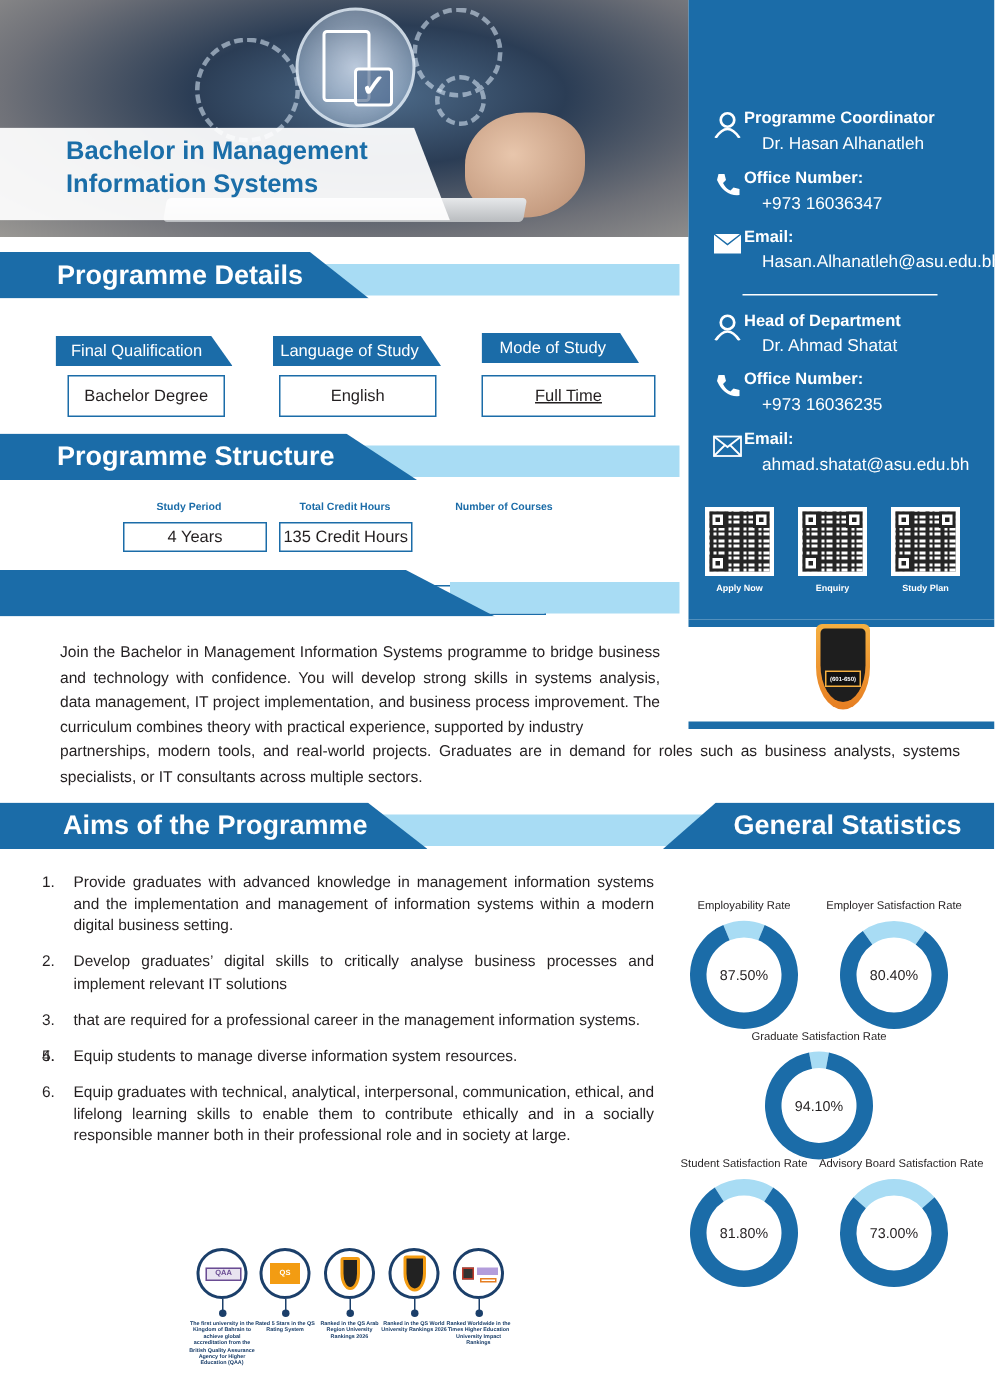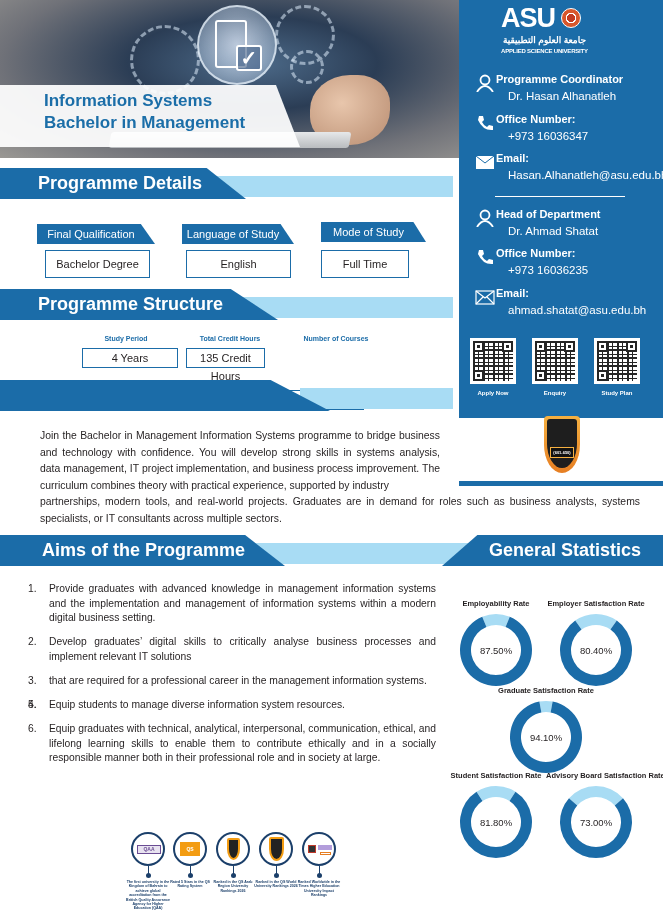--- a/index.html
+++ b/index.html
@@ -61,21 +61,21 @@
   .shield .in { position: absolute; left: 3px; top: 3px; right: 3px; bottom: 5px; background: #1e1e1e; border-radius: 3px 3px 50% 50%; }
   .shield .rng { position: absolute; left: 6px; top: 31px; width: 24px; height: 11px; background: #111; border: 1px solid #f5b041; color:#fff; font-size: 4px; text-align:center; line-height: 9px; font-weight:bold;}
 
   
   .aims { position: absolute; left: 28px; top: 582px; width: 408px; font-size: 10.3px; line-height: 14.6px; }
   .aim { position: relative; padding-left: 21px; margin-bottom: 9.5px; text-align: justify; }
   .aim .num { position: absolute; left: 0; top: 0; }
 
   
   .donut-wrap { position: absolute; width: 100px; }
-  .donut-title { font-size: 7.5px; font-weight: bold; text-align: center; white-space: nowrap; }
+  .donut-title { font-size: 7.5px; font-weight: normal; text-align: center; white-space: nowrap; }
   .donut { display: block; margin: 4px auto 0; }
 
   
   .acc { position: absolute; top: 832px; width: 36px; text-align: center; }
   .acc .circ { width: 34px; height: 34px; border-radius: 50%; border: 2px solid #1b3f6a; background: #fff; margin: 0 auto; position: relative; overflow: hidden; }
   .acc .stem { width: 1px; height: 10px; background: #1b3f6a; margin: 0 auto; position: relative; }
   .acc .stem::after { content: ""; position: absolute; left: -2px; bottom: -2px; width: 5px; height: 5px; border-radius: 50%; background: #1b3f6a; }
   .acc .cap { font-size: 3.6px; font-weight: bold; line-height: 4.4px; color: #1b3f6a; margin-top: 4px; width: 44px; margin-left: -4px; }
 </style>
 </head>
@@ -86,32 +86,26 @@
   <div class="gear" style="left:275px;top:5px;width:60px;height:60px;"></div>
   <div class="gear" style="left:290px;top:50px;width:34px;height:34px;"></div>
   <div class="clip"></div>
   <div class="clipboard"></div>
   <div class="check">✓</div>
   <div class="hand"></div>
   <div class="tablet"></div>
 </div>
 <div class="abs title-banner">
   <div class="t">
+    <div>Bachelor in Management</div>
     <div>Information Systems</div>
-    <div>Bachelor in Management</div>
   </div>
 </div>
 
 <div class="abs sidebar">
-  <div class="logo">
-    <div class="asu">ASU</div>
-    <div class="seal"></div>
-    <div class="ar">جامعة العلوم التطبيقية</div>
-    <div class="en">APPLIED SCIENCE UNIVERSITY</div>
-  </div>
 
   <div class="contact-row" style="top:73px;">
     <svg class="icon" viewBox="0 0 20 18">
         <circle cx="10" cy="6" r="4.5" fill="none" stroke="#fff" stroke-width="1.8"></circle>
         <path d="M2 18 Q10 6 18 18" fill="none" stroke="#fff" stroke-width="1.8"></path>
       </svg>
     <div class="lbl">Programme Coordinator</div>
     <div class="val">Dr. Hasan Alhanatleh</div>
   </div>
   <div class="contact-row" style="top:113px;">
@@ -192,32 +186,32 @@
   <div class="light" style="left:200px;width:253px;"></div>
   <div class="dark" style="width:246px;clip-path:polygon(0 0,84% 0,100% 100%,0 100%);"></div>
   <div class="txt" style="left:38px;">Programme Details</div>
 </div>
 
 <div class="tag" style="left:37px;top:224px;width:118px;">Final Qualification</div>
 <div class="valbox" style="left:45px;top:250px;width:105px;">Bachelor Degree</div>
 <div class="tag" style="left:182px;top:224px;width:112px;">Language of Study</div>
 <div class="valbox" style="left:186px;top:250px;width:105px;">English</div>
 <div class="tag" style="left:321px;top:222px;width:105px;">Mode of Study</div>
-<div class="valbox" style="left:321px;top:250px;width:88px;">Full Time</div>
+<div class="valbox" style="left:321px;top:250px;width:116px;text-decoration:underline;">Full Time</div>
 
 <div class="abs sec-head" style="left:0;top:289px;width:459px;">
   <div class="light" style="left:240px;width:213px;"></div>
   <div class="dark" style="width:278px;clip-path:polygon(0 0,83% 0,100% 100%,0 100%);"></div>
   <div class="txt" style="left:38px;">Programme Structure</div>
 </div>
 
 <div class="sublabel" style="left:82px;top:335px;width:88px;">Study Period</div>
 <div class="smallbox" style="left:82px;top:348px;width:96px;">4 Years</div>
 <div class="sublabel" style="left:186px;top:335px;width:88px;">Total Credit Hours</div>
-<div class="smallbox" style="left:186px;top:348px;width:79px;">135 Credit Hours</div>
+<div class="smallbox" style="left:186px;top:348px;width:89px;">135 Credit Hours</div>
 <div class="sublabel" style="left:292px;top:335px;width:88px;">Number of Courses</div>
 <div class="smallbox" style="left:276px;top:348px;width:88px;margin-top:42px;">45 Courses</div>
 
 <div class="abs sec-head" style="left:0;top:380px;width:459px;">
   <div class="light" style="left:300px;width:153px;"></div>
   <div class="dark" style="width:330px;clip-path:polygon(0 0,82% 0,100% 100%,0 100%);"></div>
 </div>
 
 <div class="brief">Join the Bachelor in Management Information Systems programme to bridge business and technology with confidence. You will develop strong skills in systems analysis, data management, IT project implementation, and business process improvement. The curriculum combines theory with practical experience, supported by industry</div>
 <div class="brief-2">partnerships, modern tools, and real-world projects. Graduates are in demand for roles such as business analysts, systems specialists, or IT consultants across multiple sectors.</div>

